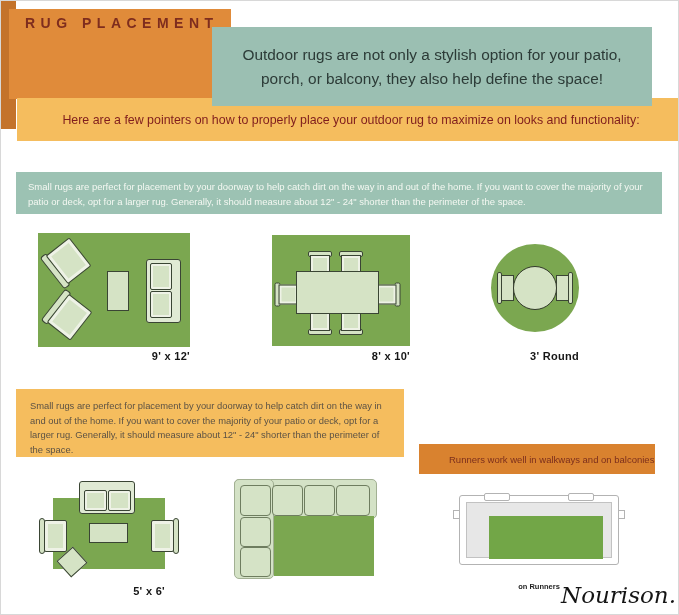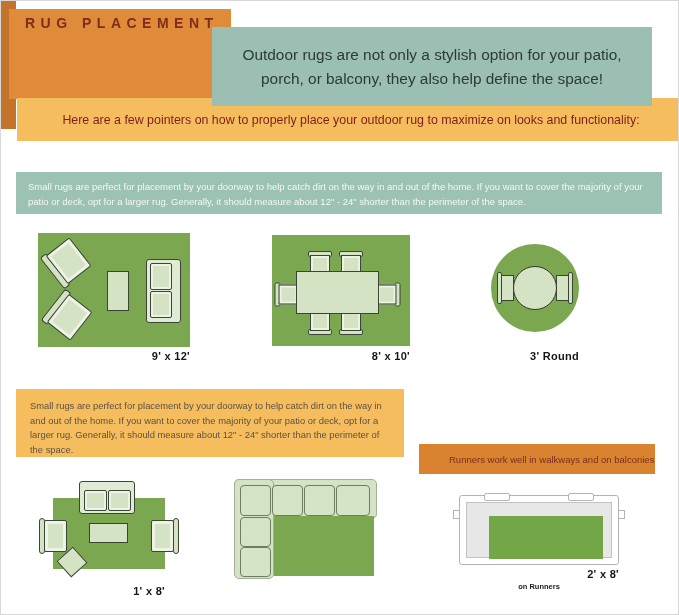--- a/index.html
+++ b/index.html
@@ -206,21 +206,21 @@
       <div class="ac-back"></div>
       <div class="ac-seat"></div>
     </div>
     <div class="armchair" style="left:97px; top:20px; width:29px; height:36px; transform:rotate(180deg);">
       <div class="ac-back"></div>
       <div class="ac-seat"></div>
     </div>
     <div class="furn" style="left:36px; top:25px; width:39px; height:20px;"></div>
     <div class="furn diamond"></div>
   </div>
-  <div class="dlabel lbl-5x8">1' x 8'</div>
+  <div class="dlabel lbl-5x8">5' x 6'</div>
 
   <div class="sect-wrap">
     <div class="sect-back sb-top"></div>
     <div class="sect-back sb-left"></div>
     <div class="sect-rug"></div>
     <div class="seat st0"></div>
     <div class="seat st1"></div>
     <div class="seat st2"></div>
     <div class="seat st3"></div>
     <div class="seat sl1"></div>
@@ -229,17 +229,17 @@
 
   <div class="balcony">
     <div class="b-tab b-tab-l"></div>
     <div class="b-tab b-tab-r"></div>
     <div class="b-notch b-notch-1"></div>
     <div class="b-notch b-notch-2"></div>
     <div class="balcony-inner">
       <div class="balcony-rug"></div>
     </div>
   </div>
-  <div class="dlabel lbl-2x8">2' x 8'</div>
   <div class="sublabel">on Runners</div>
 
+  <div class="brand">Nourison.</div>
 
 </div>
 
 </body></html>

